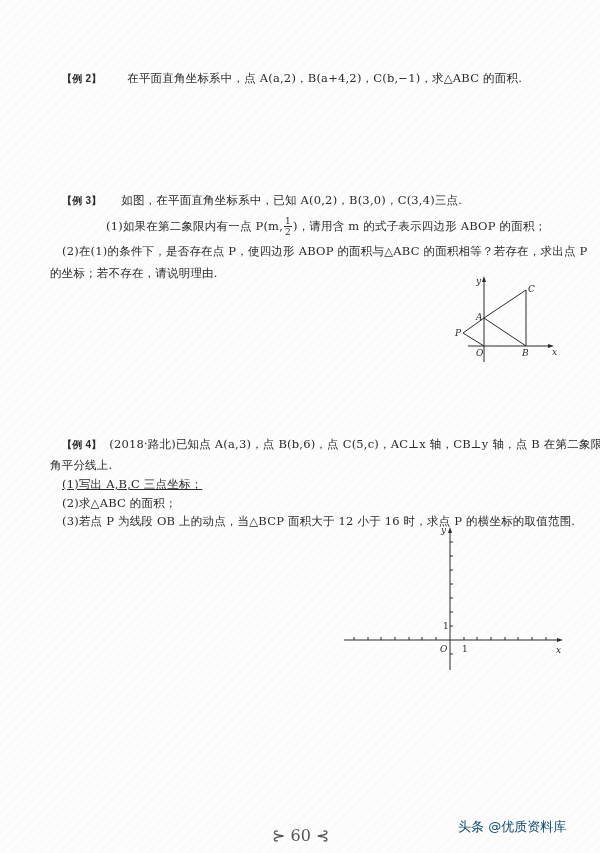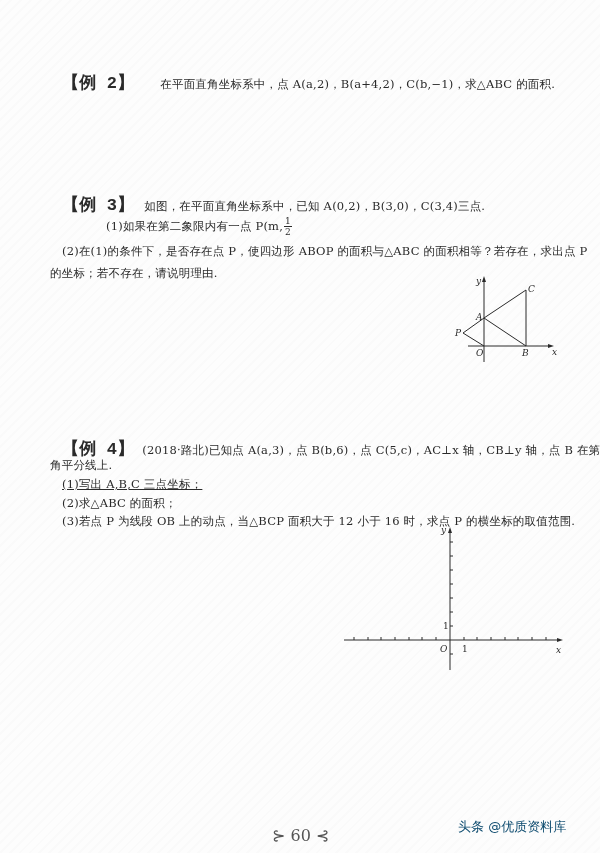--- a/index.html
+++ b/index.html
@@ -8,44 +8,44 @@
     background: #fdfdfd;
     font-family: "DejaVu Serif", "Liberation Serif", serif;
     color: #2a2a2a;
   }
   .page-bg {
     position: absolute; inset: 0;
     background:
       repeating-linear-gradient(135deg, rgba(0,0,0,0.012) 0 2px, rgba(0,0,0,0) 2px 7px);
   }
   .line { position: absolute; font-size: 11.5px; white-space: nowrap; letter-spacing: 0.2px; }
-  .tag { font-weight: bold; font-family: Liberation Mono, monospace; font-size: 17px; }
+  .tag { font-weight: bold; font-family: Liberation Sans, sans-serif; font-size: 10px; }
   .frac { display: inline-block; vertical-align: middle; text-align: center; font-size: 9px; line-height: 10px; margin: 0 1px; }
   .frac span { display: block; }
   .frac .num { border-bottom: 1px solid #2a2a2a; padding: 0 1px; }
   .footer-page { position: absolute; left: 272px; top: 826px; font-size: 16px; color: #555; }
   .watermark { position: absolute; left: 458px; top: 818px; font-size: 13px; color: #0c4a6e; font-family: "DejaVu Sans", "Liberation Sans", sans-serif; }
   svg text { font-family: "DejaVu Serif", "Liberation Serif", serif; font-style: italic; font-size: 9px; fill: #2a2a2a; }
 </style>
 </head>
 <body>
 
 <div class="page-bg"></div>
 
 <div class="line" style="left:62px; top:71px;">
   <span class="tag">【例 2】</span>
   <span style="margin-left:22px;">在平面直角坐标系中，点 A(a,2)，B(a+4,2)，C(b,−1)，求△ABC 的面积.</span>
 </div>
 
 <div class="line" style="left:62px; top:193px;">
   <span class="tag">【例 3】</span>
-  <span style="margin-left:6px;">如图，在平面直角坐标系中，已知 A(0,2)，B(3,0)，C(3,4)三点.</span>
+  <span style="margin-left:16px;">如图，在平面直角坐标系中，已知 A(0,2)，B(3,0)，C(3,4)三点.</span>
 </div>
 <div class="line" style="left:62px; top:216px;margin-left:44px;">
-  <span>(1)如果在第二象限内有一点 P(m,</span><span class="frac"><span class="num">1</span><span>2</span></span>
+  <span>(1)如果在第二象限内有一点 P(m,</span><span class="frac"><span class="num">1</span><span>2</span></span><span>)，请用含 m 的式子表示四边形 ABOP 的面积；</span>
 </div>
 <div class="line" style="left:62px; top:244px;">(2)在(1)的条件下，是否存在点 P，使四边形 ABOP 的面积与△ABC 的面积相等？若存在，求出点 P</div>
 <div class="line" style="left:50px; top:266px;">的坐标；若不存在，请说明理由.</div>
 
 <svg style="position:absolute; left:440px; top:270px;" width="120" height="110" viewBox="0 0 120 110">
   <g stroke="#2a2a2a" stroke-width="1" fill="none">
 
     <line x1="44" y1="92" x2="44" y2="10"></line>
     <polygon points="44,6 42,12 46,12" fill="#2a2a2a" stroke="none"></polygon>
 

